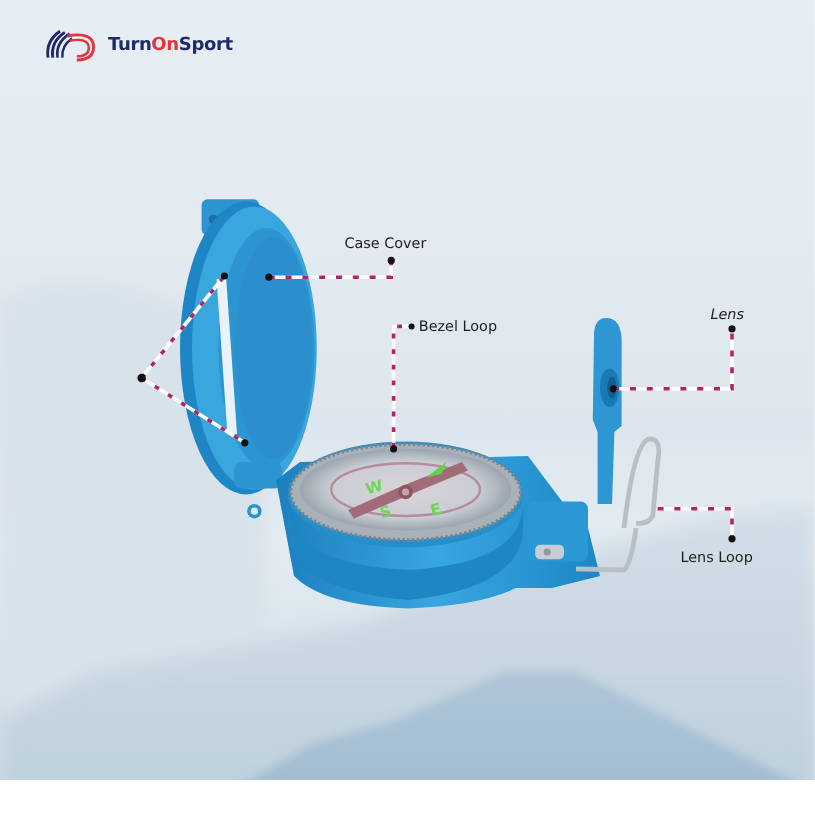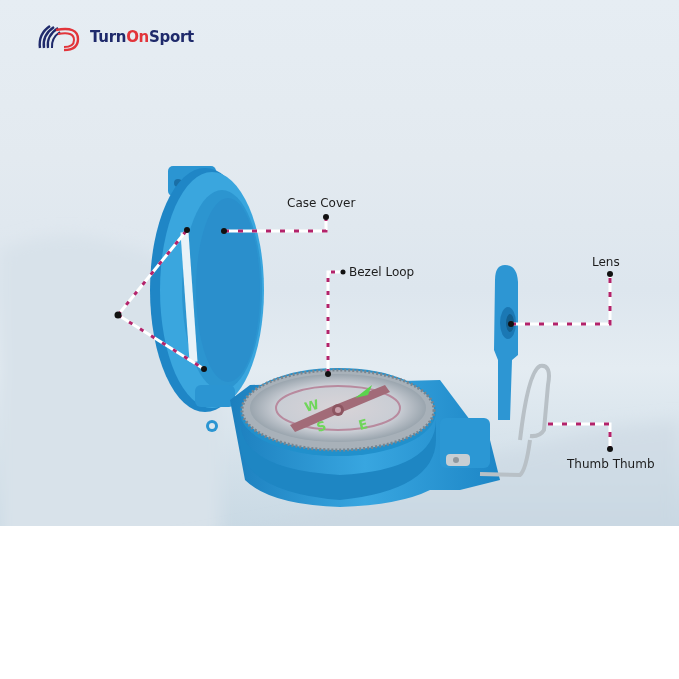--- a/index.html
+++ b/index.html
@@ -1,17 +1,17 @@
 <!DOCTYPE html>
 <html><head>
 <meta charset="utf-8">
 <style>
   html, body { margin:0; padding:0; }
   body { width:679px; height:679px; overflow:hidden; font-family:"Liberation Sans", sans-serif; }
-  .stage { position:relative; width:679px; height:526px; overflow:hidden;
+  .stage { position:relative; width:679px; height:650px; overflow:hidden;
     background: linear-gradient(180deg, #e6edf3 0%, #e3eaf0 30%, #dde6ee 55%, #e4ecf2 70%, #c9d9e4 100%); }
   .bg-svg { position:absolute; left:0; top:0; }
   .logo { position:absolute; left:34px; top:22px; display:flex; align-items:center; gap:6px; }
   .logo-text { font-family:"DejaVu Sans", sans-serif; font-weight:bold; font-size:15px; color:#1f2a6b; letter-spacing:-0.3px; }
   .logo-text .on { color:#e2343a; }
   .label { position:absolute; font-family:"DejaVu Sans", sans-serif; font-size:12px; color:#1d1d1d; white-space:nowrap; line-height:15px; }
   .label.multi { text-align:center; }
   .overlay { position:absolute; left:0; top:0; }
 </style>
 </head>
@@ -142,15 +142,15 @@
       <circle cx="610" cy="274" r="3" fill="#111"></circle>
 
       <polyline points="548,424 610,424 610,448" fill="none" stroke="#ffffff" stroke-width="3"></polyline>
       <polyline points="548,424 610,424 610,448" fill="none" stroke="#b3236b" stroke-width="3" stroke-dasharray="5 9"></polyline>
       <circle cx="610" cy="449" r="3" fill="#111"></circle>
     </g>
   </svg>
 
   <div class="label" style="left:287px; top:196px;">Case Cover</div>
   <div class="label" style="left:349px; top:265px;">Bezel Loop</div>
-  <div class="label" style="left:592px; top:255px;">Lens</div>
-  <div class="label" style="left:567px; top:457px;">Thumb Thumb</div>
+  <div class="label" style="left:592px; top:255px;font-style:italic;">Lens</div>
+  <div class="label" style="left:567px; top:457px;">Lens Loop</div>
 </div>
 
 </body></html>

